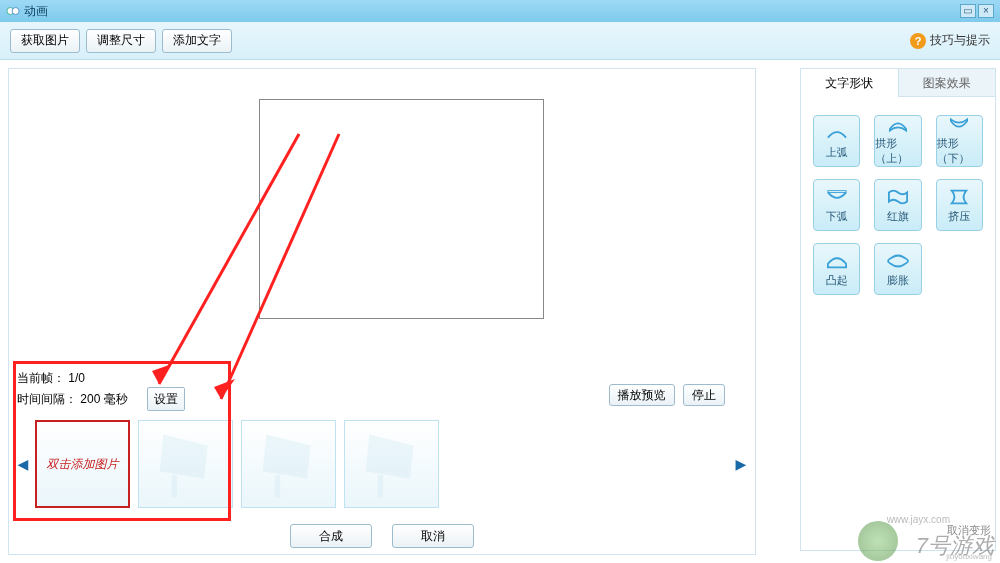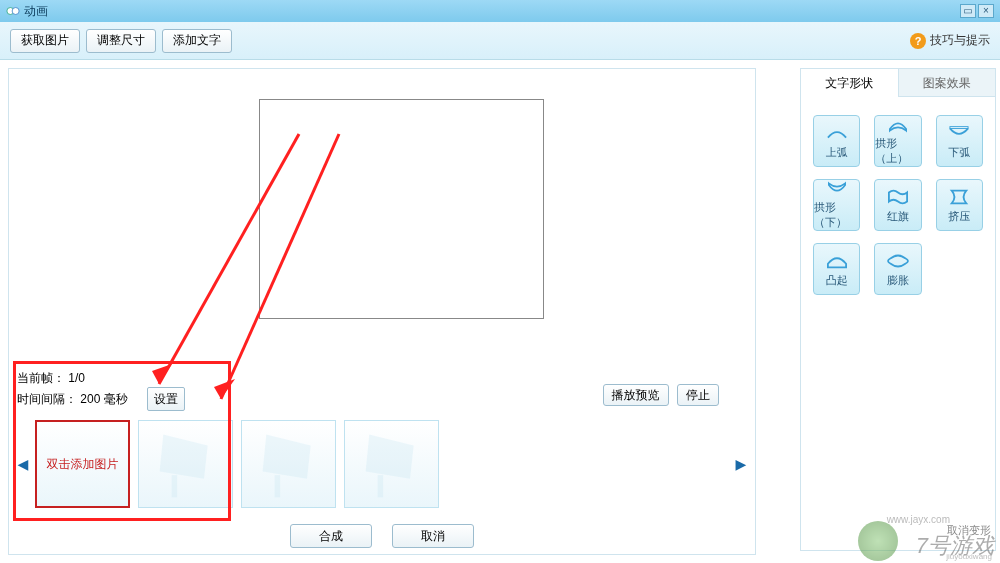--- a/index.html
+++ b/index.html
@@ -19,29 +19,29 @@
 
 .content { display: flex; height: calc(100% - 60px); }
 .main { flex: 1; position: relative; padding: 8px; }
 .canvas-panel { border: 1px solid #cfe4ee; height: 100%; position: relative; background: #fff; }
 
 .preview-box { position: absolute; left: 250px; top: 30px; width: 285px; height: 220px; border: 1px solid #888; background: #fff; }
 
 .frame-info { position: absolute; left: 8px; top: 300px; font-size: 12px; color: #000; line-height: 18px; }
 .frame-info .set-btn { height: 24px; padding: 0 6px; margin-left: 16px; font-size: 12px; background: linear-gradient(#fff, #eaf2f6); border: 1px solid #9cbcce; border-radius: 2px; cursor: pointer; }
 
-.play-controls { position: absolute; right: 36px; top: 315px; }
+.play-controls { position: absolute; right: 30px; top: 315px; }
 .play-controls button { height: 22px; padding: 0 8px; margin-left: 4px; font-size: 12px; background: linear-gradient(#fff, #eaf2f6); border: 1px solid #9cbcce; border-radius: 3px; cursor: pointer; }
 
 .filmstrip { position: absolute; left: 8px; right: 8px; top: 340px; height: 110px; display: flex; align-items: center; }
 .nav-arrow { width: 12px; height: 40px; display: flex; align-items: center; justify-content: center; color: #1a6aa8; font-size: 14px; cursor: pointer; }
 .frames { flex: 1; display: flex; gap: 8px; padding: 0 6px; }
 .frame { width: 95px; height: 88px; border: 1px solid #bfe2f0; background: linear-gradient(#fff, #eaf6fb); display: flex; align-items: center; justify-content: center; position: relative; cursor: pointer; }
 .frame.active { border: 2px solid #c62020; }
-.frame .add-text { font-size: 12px; color: #c62020; }
+.frame .add-text { font-size: 12px; color: #c62020; font-style: italic; }
 .frame .ghost { position: absolute; inset: 6px; opacity: 0.25; }
 .frame .ghost svg { width: 100%; height: 100%; }
 
 .bottom-btns { position: absolute; left: 0; right: 0; bottom: 6px; display: flex; justify-content: center; gap: 20px; }
 .bottom-btns button { height: 24px; padding: 0 28px; font-size: 12px; background: linear-gradient(#fff, #eaf2f6); border: 1px solid #9cbcce; border-radius: 3px; cursor: pointer; }
 
 .highlight-box { position: absolute; left: 4px; top: 292px; width: 218px; height: 160px; border: 3px solid #ff2020; pointer-events: none; }
 .arrow-svg { position: absolute; pointer-events: none; }
 
 .side { width: 200px; padding: 8px 4px 12px 0; margin-left: 36px; }
@@ -174,30 +174,30 @@
             <span class="lbl">上弧</span>
           </div>
           <div class="shape-btn">
             <svg class="shp" viewBox="0 0 28 22">
               <path d="M4 16 Q14 2 24 16 L24 18 Q14 10 4 18 Z" fill="none" stroke="#3aa0d8" stroke-width="2"></path>
             </svg>
             <span class="lbl">拱形（上）</span>
           </div>
           <div class="shape-btn">
             <svg class="shp" viewBox="0 0 28 22">
+              <path d="M4 6 Q14 20 24 6 L24 4 Q14 12 4 4 Z" fill="none" stroke="#3aa0d8" stroke-width="2"></path>
+            </svg>
+            <span class="lbl">拱形（下）</span>
+          </div>
+          <div class="shape-btn">
+            <svg class="shp" viewBox="0 0 28 22">
               <path d="M4 6 Q14 18 24 6" fill="none" stroke="#3aa0d8" stroke-width="2"></path>
               <rect x="4" y="4" width="20" height="2" fill="none" stroke="#3aa0d8"></rect>
             </svg>
             <span class="lbl">下弧</span>
-          </div>
-          <div class="shape-btn">
-            <svg class="shp" viewBox="0 0 28 22">
-              <path d="M4 6 Q14 20 24 6 L24 4 Q14 12 4 4 Z" fill="none" stroke="#3aa0d8" stroke-width="2"></path>
-            </svg>
-            <span class="lbl">拱形（下）</span>
           </div>
           <div class="shape-btn">
             <svg class="shp" viewBox="0 0 28 22">
               <path d="M4 6 Q9 2 14 6 T24 6 L24 16 Q19 20 14 16 T4 16 Z" fill="none" stroke="#3aa0d8" stroke-width="2"></path>
             </svg>
             <span class="lbl">红旗</span>
           </div>
           <div class="shape-btn">
             <svg class="shp" viewBox="0 0 28 22">
               <path d="M6 4 L22 4 Q16 11 22 18 L6 18 Q12 11 6 4 Z" fill="none" stroke="#3aa0d8" stroke-width="2"></path>

